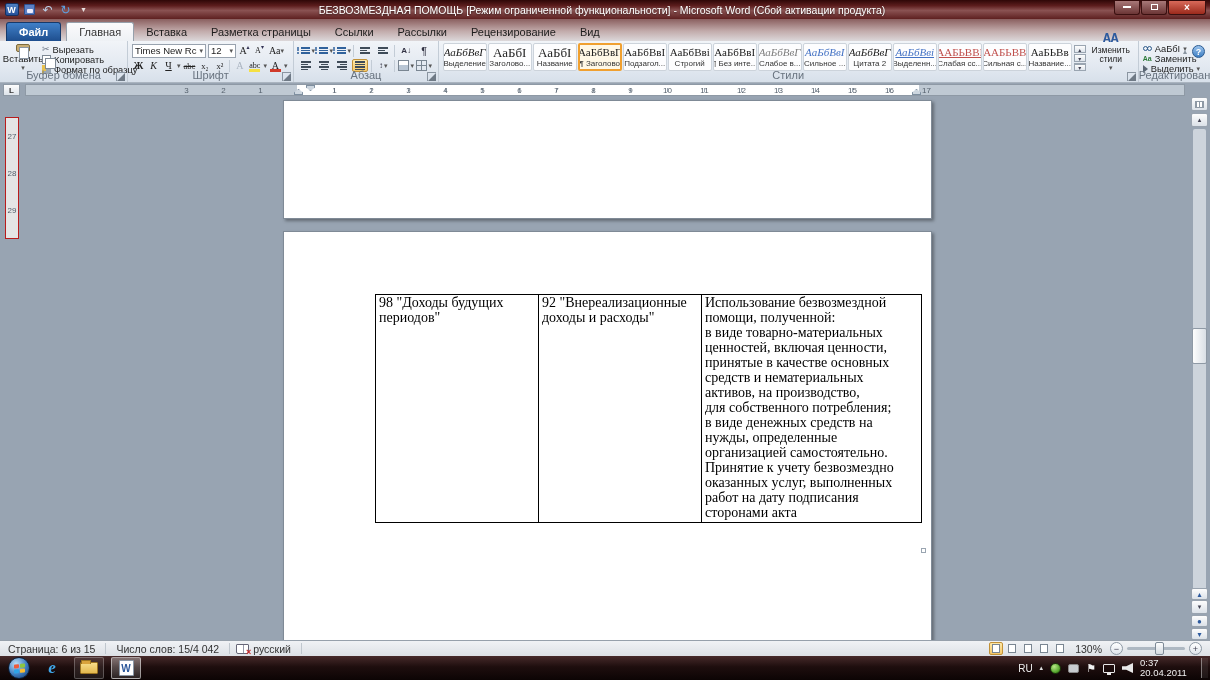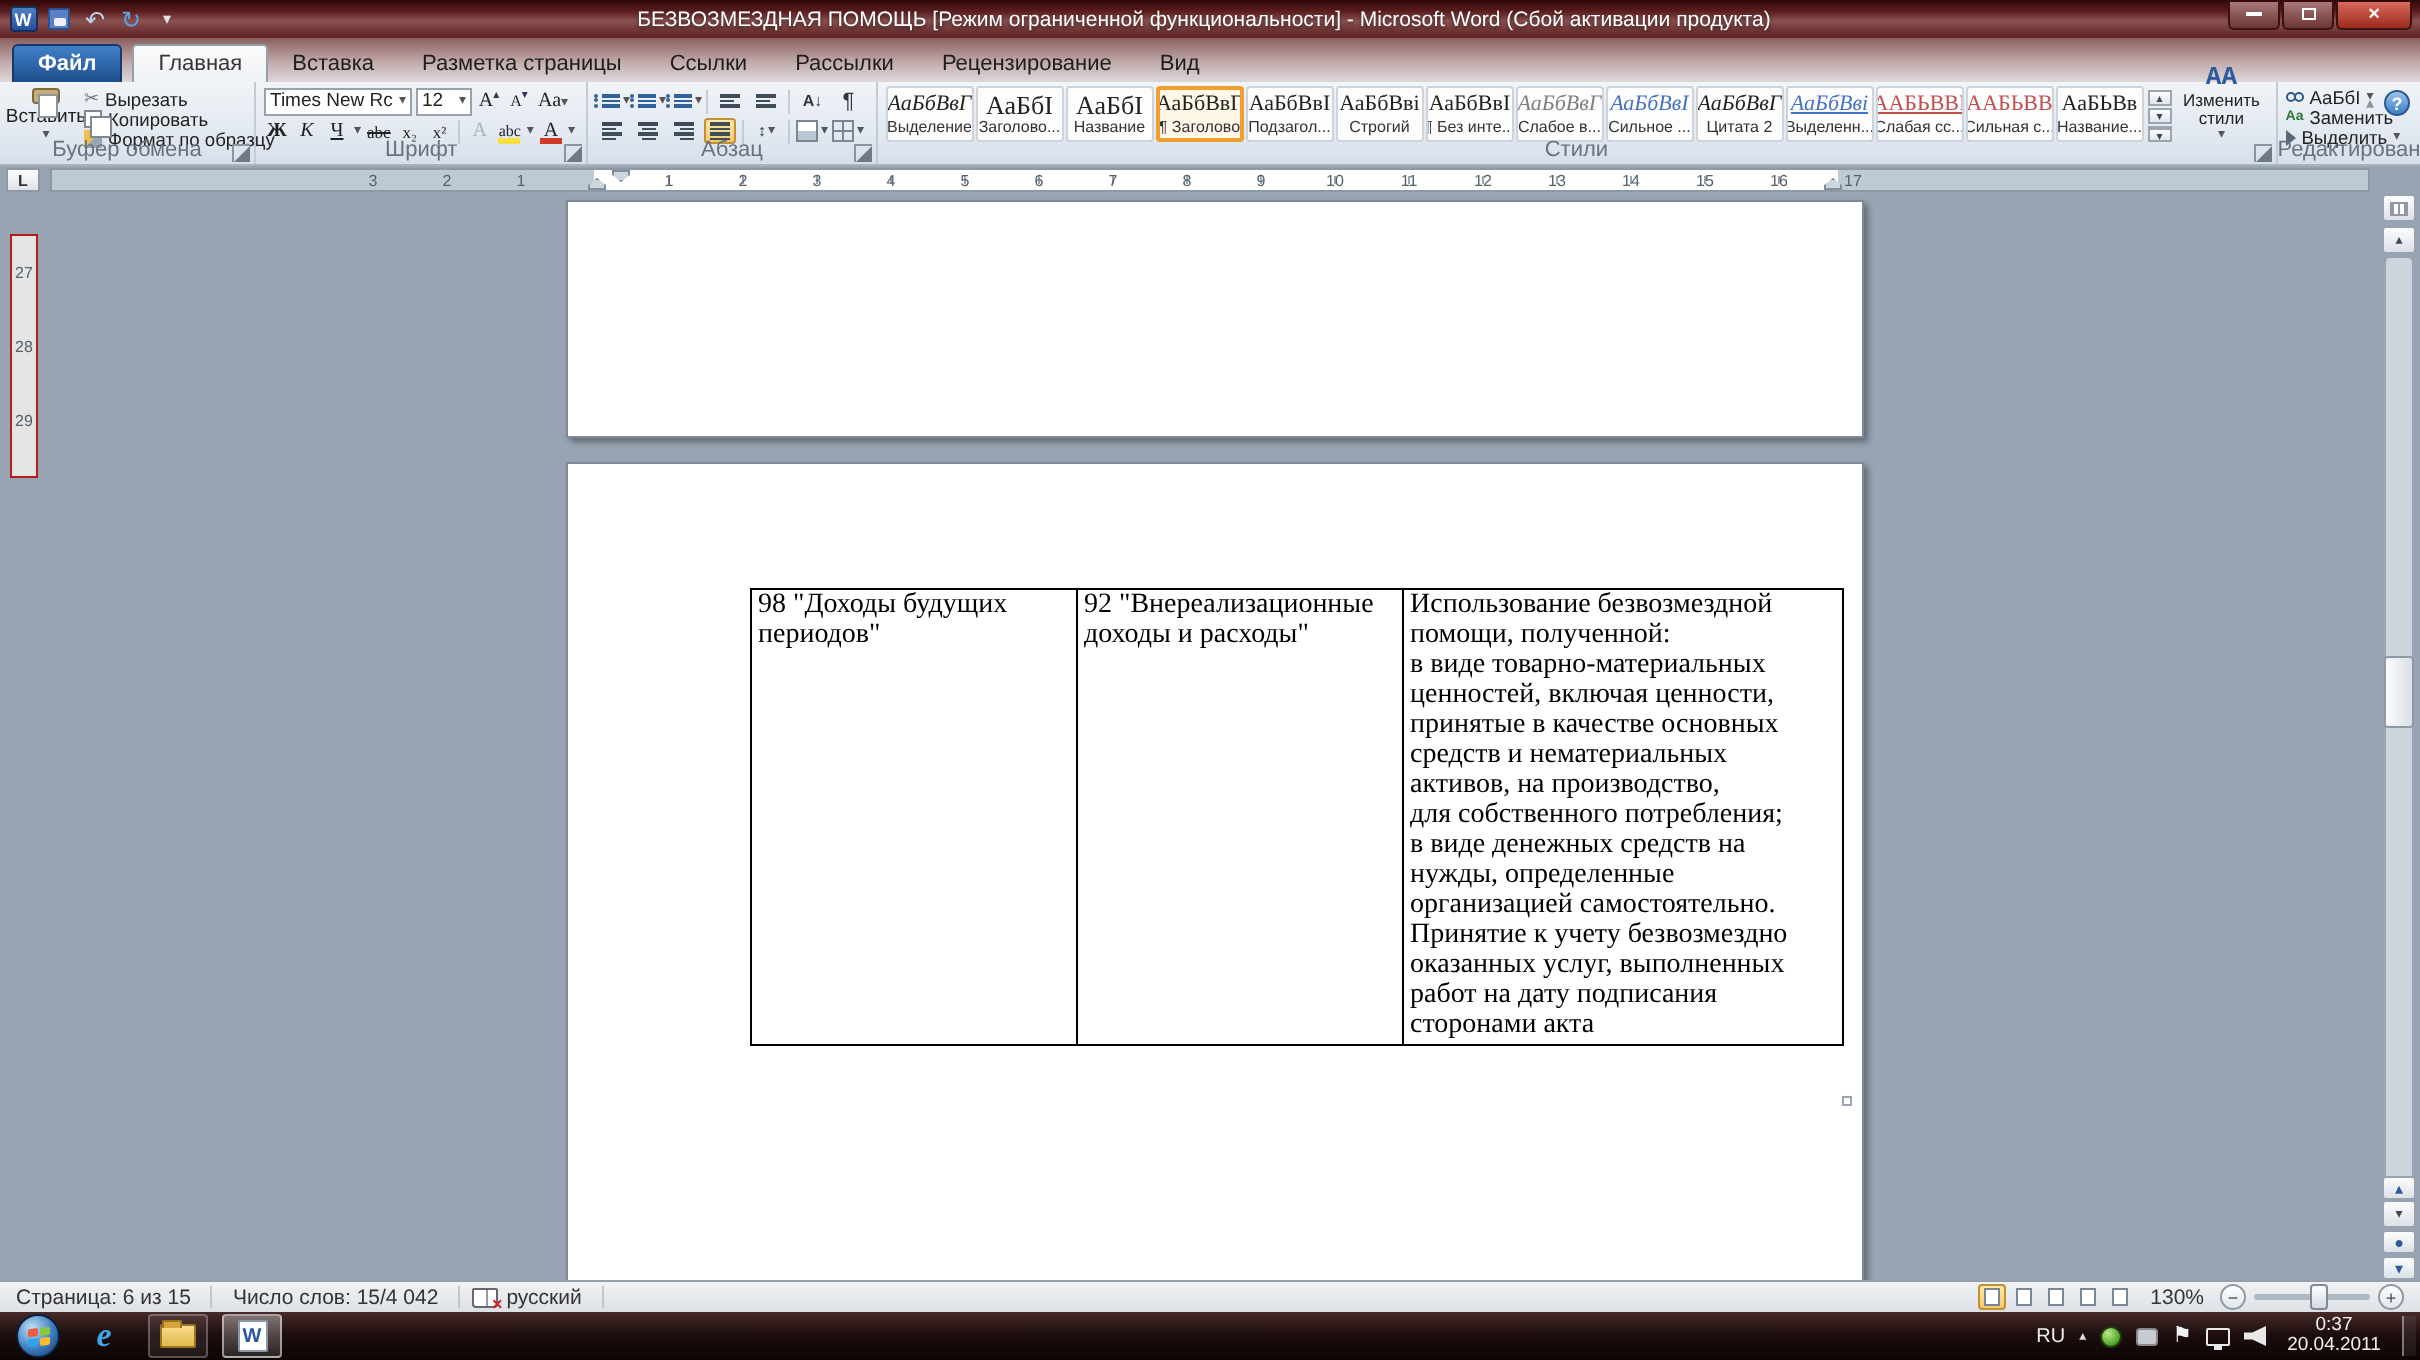--- a/index.html
+++ b/index.html
@@ -153,21 +153,21 @@
 .wdoc{width:15px;height:16px;background:#fff;border:1px solid #8a97a6;border-radius:1px;color:#2b579a;font-weight:bold;font-size:10px;display:flex;align-items:center;justify-content:center}
 #tray{margin-left:auto;display:flex;align-items:center;gap:7px;padding-right:2px}
 .trtxt{font-size:10px;color:#eee}
 .tr-caret{font-size:7px;color:#ddd}
 .gdot{width:11px;height:11px;border-radius:50%;background:radial-gradient(circle at 35% 30%,#b8e986,#56a72e 65%,#2d5c14);border:1px solid #1d3e0c}
 .devi{width:11px;height:9px;background:#c8ccd0;border-radius:2px;border:1px solid #888}
 .flg{font-size:11px;color:#f2f2f2;line-height:11px}
 .mon{width:12px;height:9px;border:1.5px solid #e8e8e8;border-radius:1px;position:relative}
 .mon:after{content:"";position:absolute;left:3px;bottom:-3px;width:4px;height:2px;background:#e8e8e8}
 .spk{width:11px;height:10px;background:#e8e8e8;clip-path:polygon(0 32%,38% 32%,100% 0,100% 100%,38% 68%,0 68%)}
-#clock{text-align:center;font-size:9.5px;line-height:10px;color:#f0f0f0;width:54px}
+#clock{text-align:left;font-size:9.5px;line-height:10px;color:#f0f0f0;width:54px}
 #showdesk{width:7px;align-self:stretch;border-left:1px solid rgba(255,255,255,.4);background:rgba(255,255,255,.07)}
 </style>
 </head>
 <body>
 
 <div id="titlebar">
   <div id="qat">
     <span class="qat-i">
         <span class="wlogo">W</span>
       </span>

